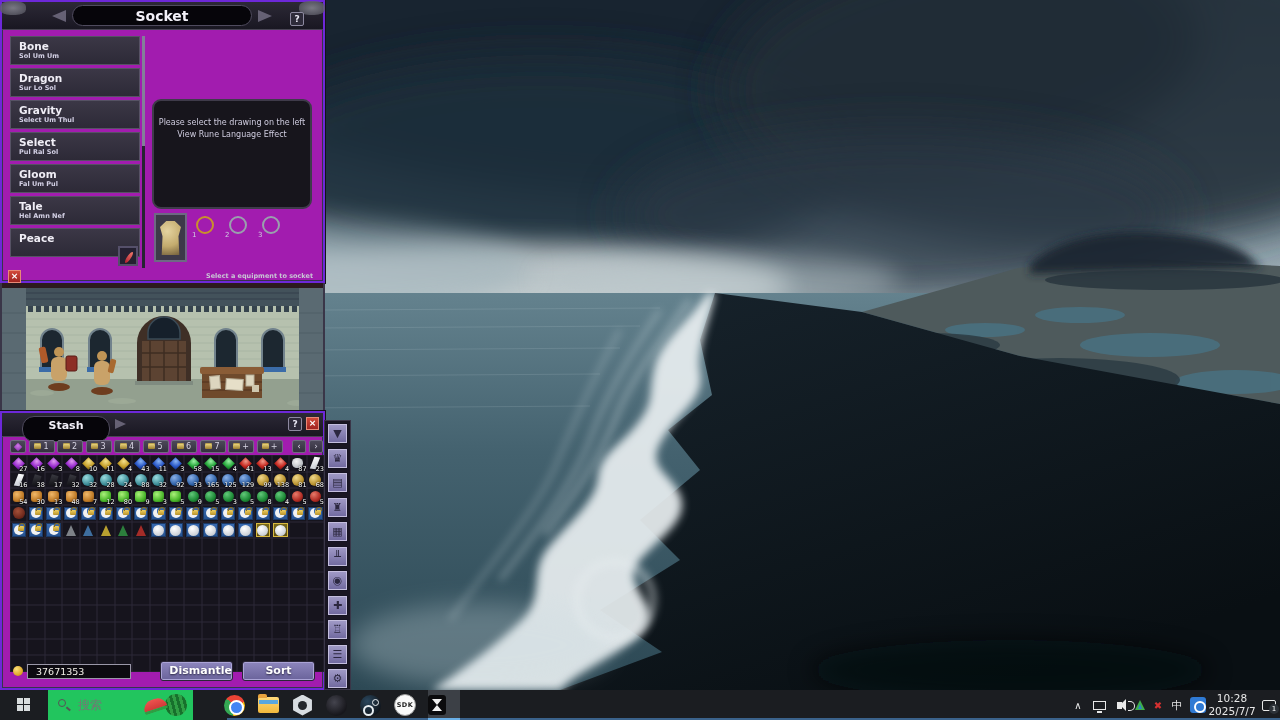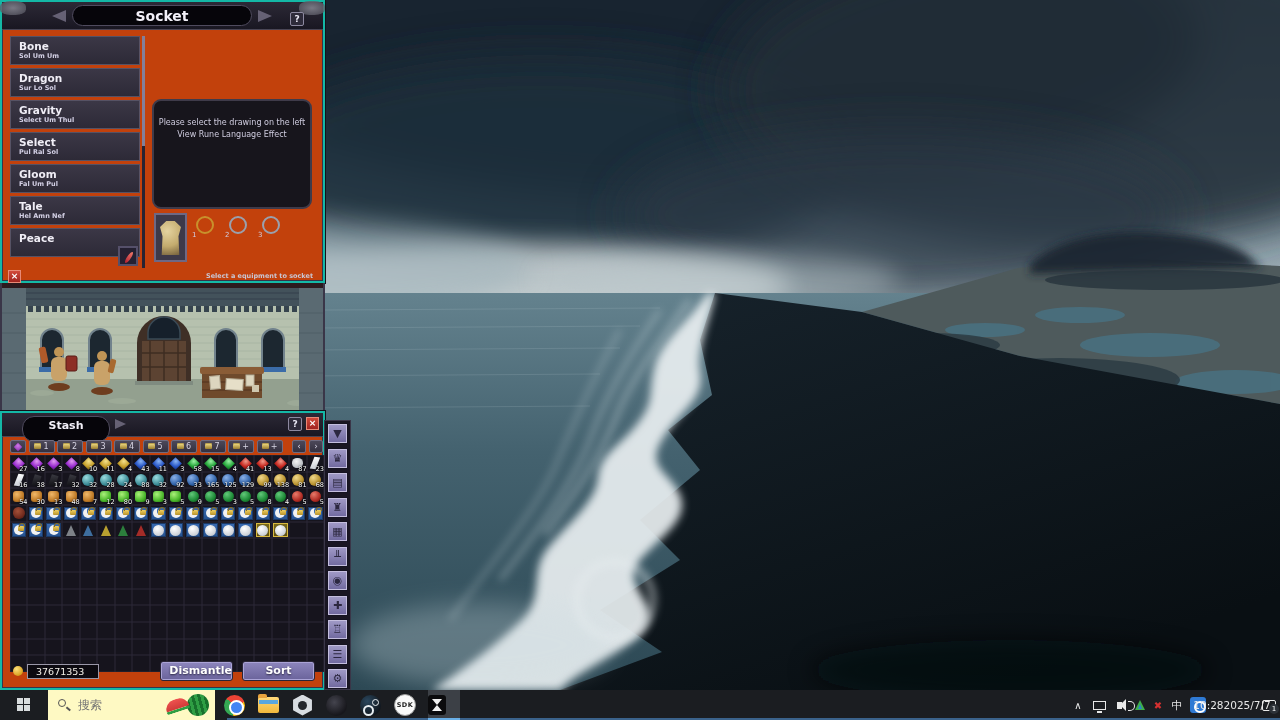--- a/index.html
+++ b/index.html
@@ -4,21 +4,21 @@
 <style>
   * { margin:0; padding:0; box-sizing:border-box; }
   html,body { width:1280px; height:720px; overflow:hidden; background:#000;
     font-family:"DejaVu Sans","Liberation Sans",sans-serif; }
   #screen { position:absolute; inset:0; width:1280px; height:720px; }
 
   
   #wallpaper { position:absolute; left:0; top:0; width:1280px; height:690px; }
 
   
-  .gpanel { position:absolute; background:#c2410c; border:2px solid #14b8a6;
+  .gpanel { position:absolute; background:#a21caf; border:2px solid #6d28d9;
     box-shadow:0 0 0 1px #14121a, inset 0 0 0 1px #38344a; }
 
   
   #socket-panel { left:0; top:0; width:325px; height:283px; }
   .panel-hdr { position:absolute; left:0; top:0; right:0; height:28px;
     background:linear-gradient(#2c2936,#191722); border-bottom:1px solid #4a4656; }
   .hdr-pill { position:absolute; background:#06050a; border:1px solid #4f4b5e;
     border-radius:12px; color:#f2f0f8; font-weight:bold; text-align:center; }
   #socket-pill { left:70px; top:3px; width:180px; height:21px; font-size:14px; line-height:20px; }
   .hdr-dec { position:absolute; width:0; height:0; border-top:6px solid transparent; border-bottom:6px solid transparent; opacity:.8; }
@@ -113,41 +113,41 @@
     border:1px solid #8a6c1c; border-bottom:none; border-radius:3px 3px 0 0; }
   .t-ob .shp,.t-og .shp{ background:radial-gradient(circle at 38% 32%,#ffffff,#d0d4da 65%,#9aa0aa); border-radius:50%; width:11px;height:11px;}
   .cone { width:0; height:0; border-left:5px solid transparent; border-right:5px solid transparent; border-bottom:11px solid #888; }
   .t-cg .cone{ border-bottom-color:#7e8288; } .t-cb .cone{ border-bottom-color:#3e6e9e; }
   .t-cy .cone{ border-bottom-color:#b8a030; } .t-cn .cone{ border-bottom-color:#2c7e3c; }
   .t-cr .cone{ border-bottom-color:#a42c28; }
 
   #stash-footer { position:absolute; left:0; bottom:0; width:100%; height:32px; }
   #coin { position:absolute; left:11px; top:10px; width:10px; height:10px; border-radius:50%;
     background:radial-gradient(circle at 35% 30%,#ffe27a,#d8a020 70%,#8a5c0e); }
-  #gold-box { position:absolute; left:25px; top:8px; width:72px; height:15px; background:#0c0a10;
+  #gold-box { position:absolute; left:25px; top:8px; width:104px; height:15px; background:#0c0a10;
     border:1px solid #9a97a8; color:#f2f0e8; font-size:9.5px; line-height:13px; padding-left:8px; }
   .pbtn { position:absolute; top:5px; width:73px; height:20px; border-radius:3px; cursor:pointer;
     background:linear-gradient(#8d86bd,#6a639b); border:1px solid #2a2638; box-shadow:inset 0 0 0 1px #aaa3d6;
     color:#fff; font-weight:bold; font-size:11px; text-align:center; line-height:18px; text-shadow:0 1px 2px #2a2640; }
   #dismantle-btn { left:158px;text-align:right; } #sort-btn { left:240px; }
 
   
   #side-toolbar { position:absolute; left:324px; top:420px; width:27px; height:270px; background:#191622;
     border:1px solid #3a3648; display:flex; flex-direction:column; gap:3.5px; padding:2px; align-items:center; }
   .side-btn { width:21px; height:21px; background:linear-gradient(#a29cc8,#6f689e); border:1px solid #151321;
     box-shadow:inset 0 0 0 1px #c4bede; color:#2c2840; font-size:11px; text-align:center; line-height:19px; cursor:pointer; }
 
   
   #taskbar { position:absolute; left:0; top:690px; width:1280px; height:30px; background:#1b1d21; }
   #taskbar-underline { position:absolute; left:227px; bottom:0; right:0; height:2px; background:#3f6f9e; opacity:.85; }
   #start-btn { position:absolute; left:0; top:0; width:48px; height:30px; cursor:pointer; }
   #start-logo { position:absolute; left:17px; top:8px; width:13px; height:13px;
     display:grid; grid-template-columns:6px 6px; grid-template-rows:6px 6px; gap:1px; }
   #start-logo i { background:#d8dcde; }
-  #search-box { position:absolute; left:48px; top:0; width:167px; height:30px; background:#fef9c3; cursor:text; }
+  #search-box { position:absolute; left:48px; top:0; width:145px; height:30px; background:#22c55e; cursor:text; }
   #search-glyph { position:absolute; left:10px; top:9px; width:8px; height:8px; border:1.5px solid #555; border-radius:50%; }
   #search-glyph::after { content:""; position:absolute; left:7px; top:8px; width:5px; height:1.5px; background:#555; transform:rotate(40deg); }
   #search-input { position:absolute; left:30px; top:0; width:110px; height:30px; border:none; background:transparent;
     font-size:12px; color:#444; outline:none; font-family:inherit; }
   #melon { position:absolute; right:4px; top:3px; width:46px; height:24px; }
   #melon-whole { position:absolute; right:2px; top:1px; width:22px; height:22px; border-radius:50%;
     background:repeating-linear-gradient(75deg,#2f9e44 0 3px,#17702c 3px 6px); }
   #melon-slice { position:absolute; left:0; top:6px; width:24px; height:13px; border-radius:12px 12px 3px 3px;
     background:linear-gradient(#ef5350,#d03a38); border-bottom:3px solid #2f9e44; transform:rotate(-18deg); }
   .app-btn { position:absolute; top:0; width:32px; height:30px; cursor:pointer; display:flex; align-items:center; justify-content:flex-start; }
@@ -186,21 +186,21 @@
     border:1.5px solid #e8e8e8; border-left:none; border-radius:0 8px 8px 0; }
   #tray-tri { left:1132px; width:16px; }
   #tri-glyph { width:0; height:0; border-left:5px solid transparent; border-right:5px solid transparent; border-bottom:10px solid #3fae4a; position:relative; }
   #tri-glyph::after { content:""; position:absolute; left:-2px; top:4px; width:0; height:0;
     border-left:2px solid transparent; border-right:2px solid transparent; border-bottom:5px solid #2b86c8; }
   #tray-pin { left:1150px; width:16px; color:#d43030; font-size:10px; font-weight:bold; }
   #tray-ime { left:1168px; width:18px; font-size:11px; }
   #tray-blue { left:1188px; width:20px; }
   #blue-glyph { width:16px; height:16px; border-radius:3px; background:#2f7ad4; position:relative; }
   #blue-glyph::after { content:""; position:absolute; left:4px; top:4px; width:8px; height:8px; border:2px solid #fff; border-radius:50%; }
-  #tray-clock { left:1208px; width:48px; flex-direction:row; font-size:10.5px; line-height:13px; text-align:center; }
+  #tray-clock { left:1208px; width:48px; flex-direction:column; font-size:10.5px; line-height:13px; text-align:center; }
   #tray-notif { left:1258px; width:22px; }
   #notif-glyph { width:14px; height:11px; border:1.5px solid #e8e8e8; border-radius:2px; position:relative; }
   #notif-badge { position:absolute; right:-4px; bottom:-4px; width:10px; height:10px; border-radius:50%;
     background:#2d3238; color:#fff; font-size:7px; text-align:center; line-height:10px; }
 </style>
 </head>
 <body>
 
 <div id="screen">
 

